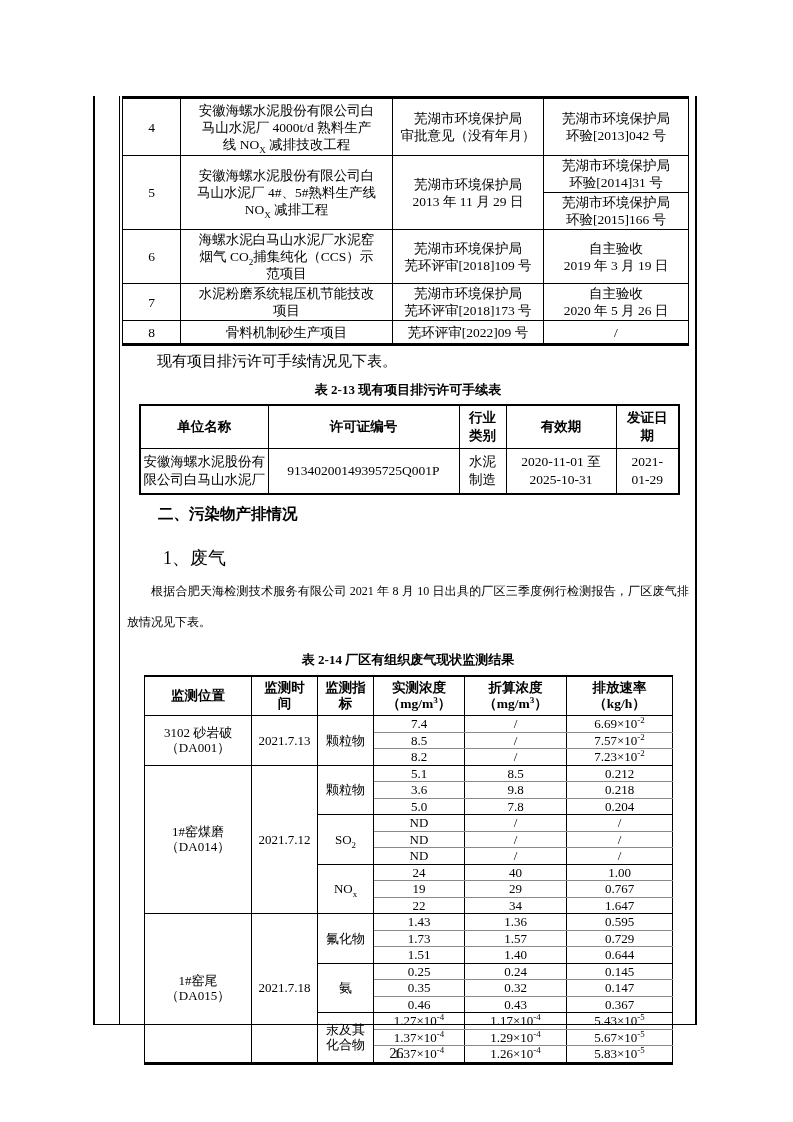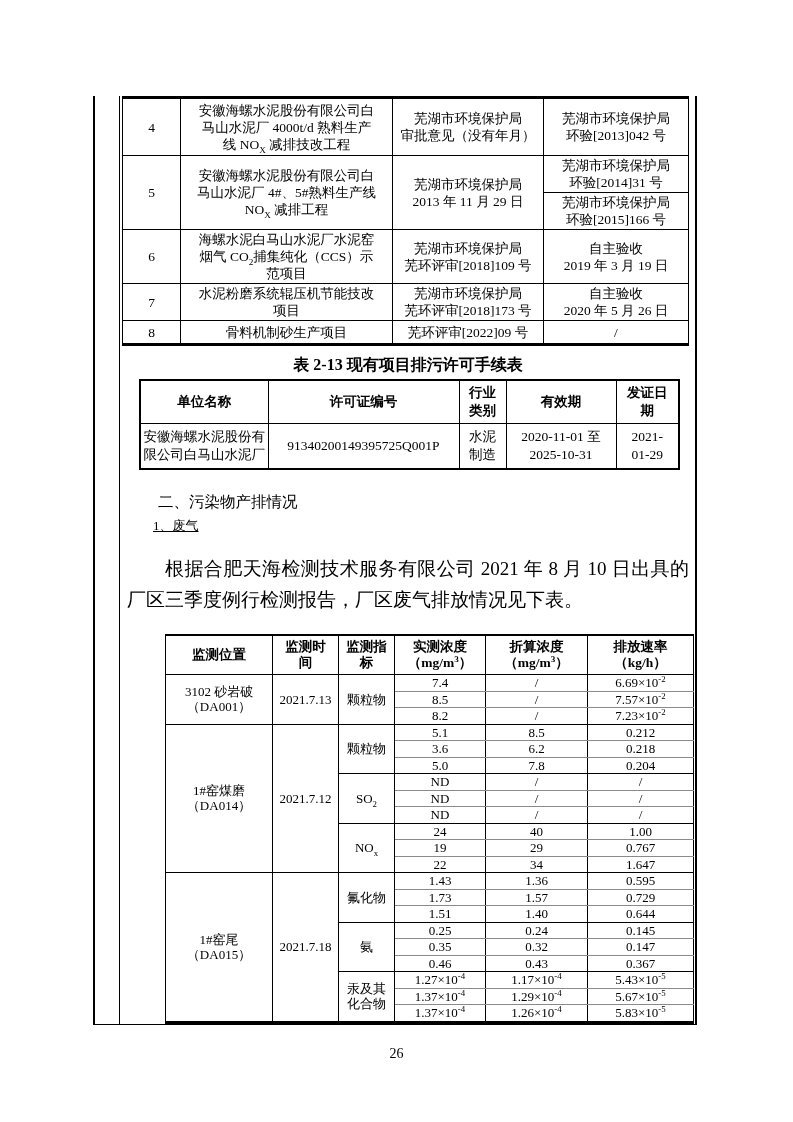--- a/index.html
+++ b/index.html
@@ -15,35 +15,35 @@
   sub{font-size:0.68em;line-height:0;vertical-align:sub;}
 
   
   .t1{border-collapse:collapse;table-layout:fixed;width:566px;margin-left:-5px;
       border-top:3px solid #000;border-bottom:3px solid #000;border-left:1px solid #000;border-right:1px solid #000;}
   .t1 td{border:1px solid #000;text-align:center;vertical-align:middle;
          font-size:13.5px;line-height:17px;padding:1px 2px;}
 
   
   .p-indent{font-size:15px;line-height:20px;margin:5px 0 0 0;text-indent:2em;}
-  .tbl-title{font-size:16px;font-weight:bold;text-align:center;line-height:20px;margin-top:9px;}
-  .h-sec{font-size:15.5px;font-weight:normal;line-height:21px;margin-top:21px;text-indent:2em;}
-  .sub-h{font-size:13px;line-height:20px;margin-top:4px;text-indent:2em;text-decoration:underline;}
-  .para{font-size:19px;line-height:31px;margin-top:17px;text-indent:2em;text-align:justify;}
+  .tbl-title{font-size:13px;font-weight:bold;text-align:center;line-height:20px;margin-top:9px;}
+  .h-sec{font-size:15.5px;font-weight:bold;line-height:21px;margin-top:8px;text-indent:2em;}
+  .sub-h{font-size:18px;line-height:20px;margin-top:24px;text-indent:2em;}
+  .para{font-size:12px;line-height:31px;margin-top:8px;text-indent:2em;text-align:justify;}
 
   
   .t213{border-collapse:collapse;table-layout:fixed;width:539px;margin:4px 0 0 12px;
         border:2px solid #000;border-bottom:2.5px solid #000;}
   .t213 th,.t213 td{border:1px solid #000;text-align:center;vertical-align:middle;
         white-space:pre-line;font-size:13.5px;line-height:18px;padding:0 2px;}
   .t213 th{font-weight:bold;height:42px;}
   .t213 td{height:44px;}
 
   
-  .t214{border-collapse:collapse;table-layout:fixed;width:528px;margin:5px 0 0 38px;
+  .t214{border-collapse:collapse;table-layout:fixed;width:528px;margin:5px 0 0 17px;
         border-top:2.5px solid #000;border-bottom:3px solid #000;border-left:1px solid #000;border-right:1px solid #000;}
   .t214 th{border:1px solid #000;font-size:13.5px;font-weight:bold;line-height:16px;height:38px;
            text-align:center;vertical-align:middle;padding:0;}
   .t214 td{border:1px solid #000;font-size:13px;line-height:15px;height:15.5px;
            text-align:center;vertical-align:middle;padding:0 1px;}
   .t214 td.sep{border-bottom-color:#8a8a8a;}
 
   .pagenum{position:absolute;top:1046px;left:0;width:100%;text-align:center;font-size:14px;}
 </style>
 </head>
@@ -94,20 +94,21 @@
           </tr>
           <tr style="height: 24px;">
             <td>8</td>
             <td>骨料机制砂生产项目</td>
             <td>芜环评审[2022]09 号</td>
             <td>/</td>
           </tr>
         </tbody>
     </table>
 
+    <p class="p-indent">现有项目排污许可手续情况见下表。</p>
 
     <div class="tbl-title">表 2-13 现有项目排污许可手续表</div>
 
     <table class="t213">
       <colgroup>
           <col style="width:128px">
           <col style="width:191px">
           <col style="width:47px">
           <col style="width:110px">
           <col style="width:63px">
@@ -133,20 +134,21 @@
           <td>2021-
 01-29</td>
         </tr>
       </tbody>
     </table>
 
     <div class="h-sec">二、污染物产排情况</div>
     <div class="sub-h">1、废气</div>
     <p class="para">根据合肥天海检测技术服务有限公司 2021 年 8 月 10 日出具的厂区三季度例行检测报告，厂区废气排放情况见下表。</p>
 
+    <div class="tbl-title">表 2-14 厂区有组织废气现状监测结果</div>
 
     <table class="t214">
       <colgroup>
           <col style="width:107px">
           <col style="width:66px">
           <col style="width:56px">
           <col style="width:91px">
           <col style="width:102px">
           <col style="width:106px">
         </colgroup>
@@ -182,21 +184,21 @@
           <tr>
             <td rowspan="9">1#窑煤磨<br>（DA014）</td>
             <td rowspan="9">2021.7.12</td>
             <td rowspan="3">颗粒物</td>
             <td class="sep">5.1</td>
             <td class="sep">8.5</td>
             <td class="sep">0.212</td>
           </tr>
           <tr>
             <td class="sep">3.6</td>
-            <td class="sep">6.2</td>
+            <td class="sep">9.8</td>
             <td class="sep">0.218</td>
           </tr>
           <tr>
             <td>5.0</td>
             <td>7.8</td>
             <td>0.204</td>
           </tr>
           <tr>
             <td rowspan="3">SO<sub>2</sub></td>
             <td class="sep">ND</td>

